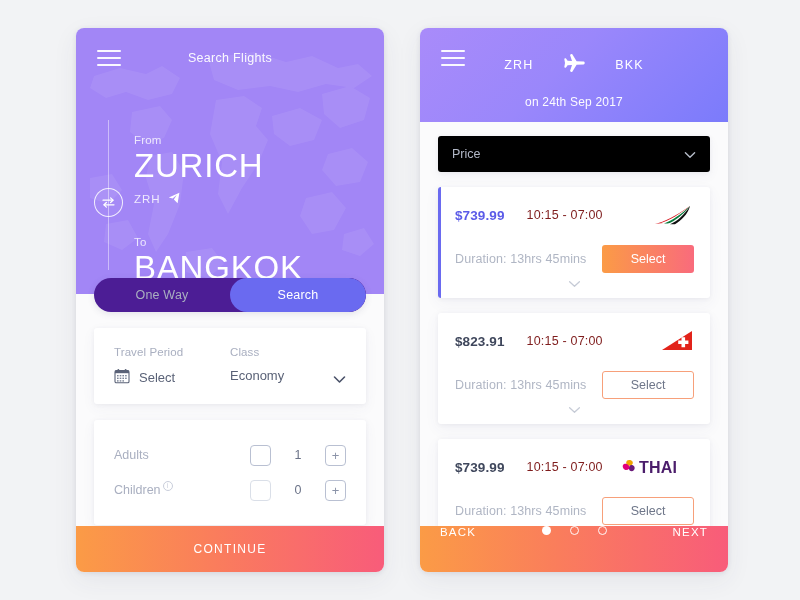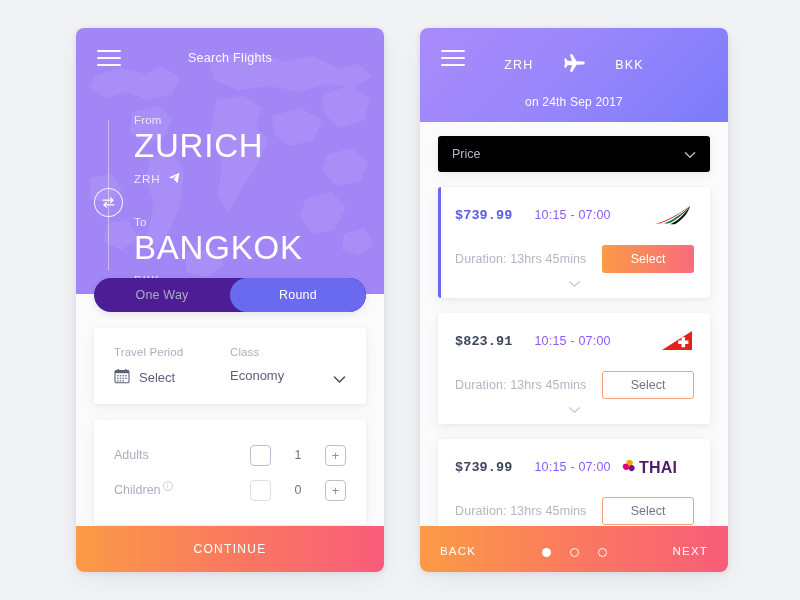--- a/index.html
+++ b/index.html
@@ -74,20 +74,21 @@
   }
 
   .leg { position:absolute; left:58px; }
   .leg-from { top:86px; }
   .leg-to   { top:188px; }
   .leg-label {
     font-size:11.5px;
     color:rgba(255,255,255,.80);
     letter-spacing:.2px;
     margin-bottom:1px;
+    margin-top:20px;
   }
   .leg-city {
     font-size:33px;
     font-weight:300;
     color:#ffffff;
     letter-spacing:.8px;
     line-height:1.18;
   }
   .leg-code {
     font-size:11.5px;
@@ -212,22 +213,22 @@
     background:#fff; border-radius:3px;
     margin-top:15px;
     padding:16px 16px 8px 17px;
     box-shadow:0 1px 4px rgba(80,80,120,.07), 0 5px 15px rgba(80,80,120,.055);
   }
   .fcard.selected::before {
     content:""; position:absolute; left:0; top:0; bottom:0; width:3px;
     background:#6a6af0; border-radius:3px 0 0 3px;
   }
   .fc-top { display:flex; align-items:center; }
-  .fc-price { font-size:13.5px; font-weight:bold; letter-spacing:.1px;font-family:Liberation Mono, monospace; }
-  .fc-time { font-size:12.5px; color:#8b5cf6; margin-left:22px; letter-spacing:.2px; }
+  .fc-price { font-size:13.5px; font-weight:bold; letter-spacing:.1px; }
+  .fc-time { font-size:12.5px; color:#7f1d1d; margin-left:22px; letter-spacing:.2px; }
   .fc-logo { margin-left:auto; display:flex; align-items:center; height:24px; }
   .fc-bot { display:flex; align-items:center; margin-top:18px; }
   .fc-dur { font-size:12.5px; color:#b0b6c4; letter-spacing:.1px; }
   .fc-select {
     margin-left:auto;
     width:92px; height:28px; border-radius:3px;
     display:flex; align-items:center; justify-content:center;
     font-size:12.5px; cursor:pointer;
   }
   .fc-select.filled {
@@ -239,21 +240,21 @@
     color:#6e7689;
     background:#fff;
   }
   .fc-expand { display:flex; justify-content:center; margin-top:7px; padding-bottom:2px; cursor:pointer; }
 
   
   .botnav {
     position:absolute; left:0; bottom:0;
     width:100%; height:46px;
     background:linear-gradient(90deg,#fb9b46 0%,#fa7d5c 45%,#f85c7a 100%);
-    display:flex; align-items:flex-end; padding:15px 20px;
+    display:flex; align-items:flex-start; padding:0 20px;
     color:#fff;
   }
   .nav-btn { font-size:11.5px; letter-spacing:1.2px; cursor:pointer; }
   .dots { flex:1; display:flex; align-items:center; justify-content:center; gap:19px; }
   .dot { width:9px; height:9px; border-radius:50%; border:1.3px solid rgba(255,255,255,.95); cursor:pointer; }
   .dot.on { background:#fff; }
 </style>
 </head>
 <body>
 
@@ -317,21 +318,21 @@
 
       <div class="leg leg-to">
         <div class="leg-label">To</div>
         <div class="leg-city">BANGKOK</div>
         <div class="leg-code">BKK</div>
       </div>
     </div>
 
     <div class="trip-toggle">
       <div class="trip-opt">One Way</div>
-      <div class="trip-opt active">Round</div>
+      <div class="trip-opt active">Search</div>
     </div>
 
     <div class="form-wrap">
 
       <div class="card-lite card-travel">
         <div class="fld">
           <div class="fld-label">Travel Period</div>
           <div class="fld-value">
             <span>
               <svg width="16" height="16" viewBox="0 0 16 16">

